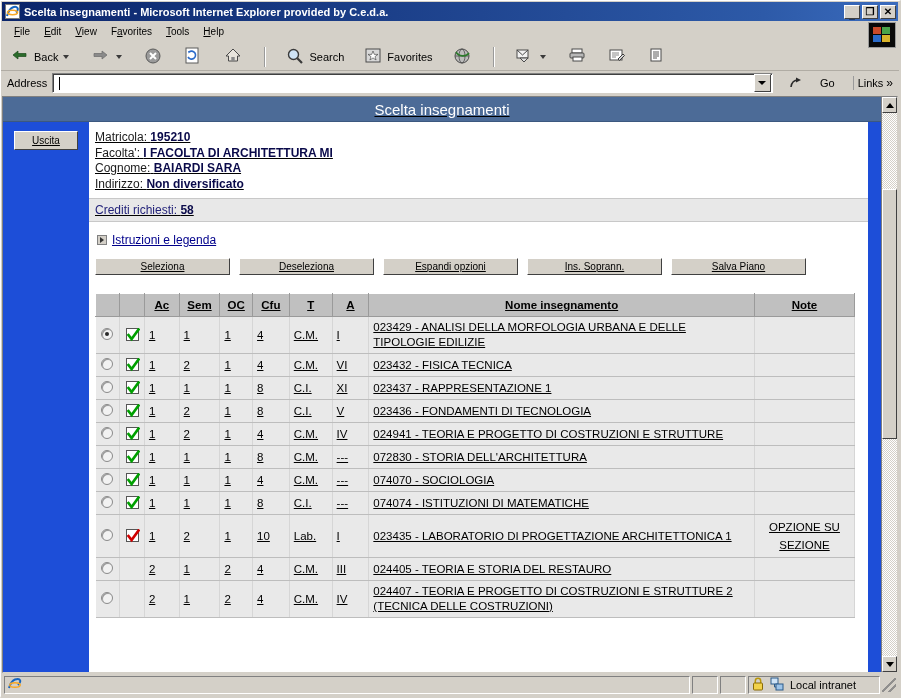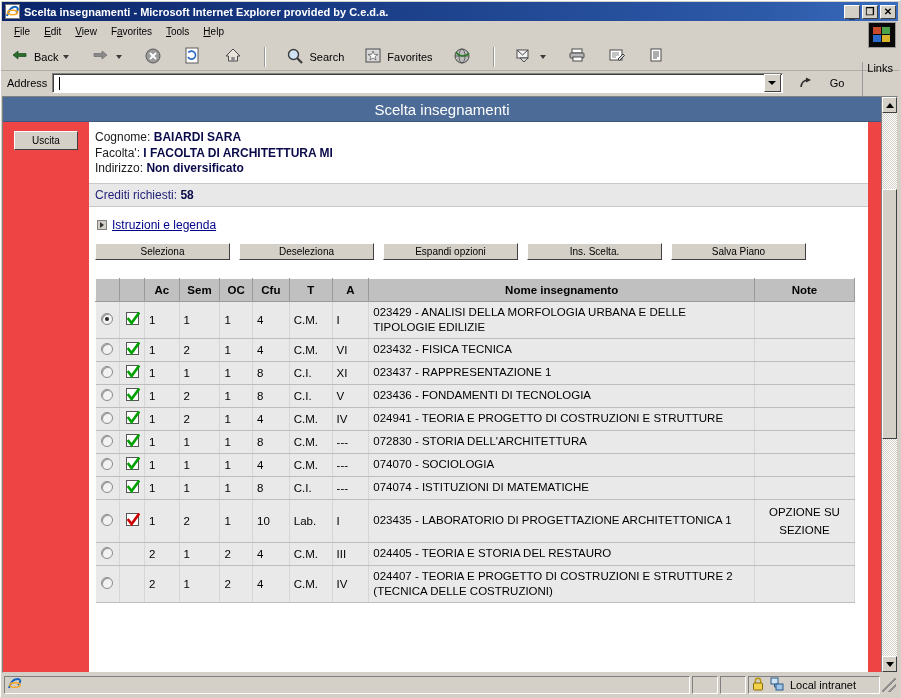--- a/index.html
+++ b/index.html
@@ -130,39 +130,40 @@
   }
   .addr-drop {
     width: 17px; height: 18px;
     background: #d4d0c8;
     border: 1px solid #ffffff;
     border-right-color: #404040; border-bottom-color: #404040;
     display: flex; align-items: center; justify-content: center;
     margin-left: -19px; z-index: 2;
   }
   .go-btn { display: flex; align-items: center; gap: 16px; font-size: 11px; padding: 0 18px; }
-  .links-btn { display: flex; align-items: center; gap: 17px; font-size: 11px; padding: 0 4px; border-left: 1px solid #9a9a9a; flex-direction: column; }
+  .links-btn { display: flex; align-items: center; gap: 3px; font-size: 11px; padding: 0 4px; border-left: 1px solid #9a9a9a; }
 
   
   .viewport {
     flex: 1 1 auto;
     background: #4c6b97;
     border: 1px solid #808080;
     border-right-color: #d4d0c8; border-bottom-color: #d4d0c8;
     box-shadow: inset 1px 1px 0 #404040;
     margin: 1px 1px 0 1px;
     display: flex;
     overflow: hidden;
     position: relative;
   }
   .page {
     flex: 1 1 auto;
-    background: #ef4444;
+    background: #1d4ed8;
     position: relative;
     overflow: hidden;
+    text-decoration: underline;
   }
   .page-header {
     height: 25px;
     background: #4c6b97;
     color: #ffffff;
     font-size: 15px;
     display: flex; align-items: center; justify-content: center;
     border-bottom: 1px solid #3c587f;
   }
   .body-row { display: flex; align-items: flex-start; }
@@ -526,28 +527,32 @@
 
       <div class="body-row">
         <div class="left-col">
           <div class="uscita-btn">Uscita</div>
         </div>
 
         <div class="content">
 
           <div class="info-block">
             <div class="info-line">
-              <span class="lbl">Cognome:</span>
-              <span class="val">BAIARDI SARA</span>
+              <span class="lbl">Matricola:</span>
+              <span class="val">195210</span>
             </div>
             <div class="info-line">
               <span class="lbl">Facolta':</span>
               <span class="val">I FACOLTA DI ARCHITETTURA MI</span>
             </div>
             <div class="info-line">
+              <span class="lbl">Cognome:</span>
+              <span class="val">BAIARDI SARA</span>
+            </div>
+            <div class="info-line">
               <span class="lbl">Indirizzo:</span>
               <span class="val">Non diversificato</span>
             </div>
           </div>
 
           <div class="credit-bar">
             <span>Crediti richiesti:</span>
             <b>58</b>
           </div>
 
@@ -555,21 +560,21 @@
             <span class="expand-box">
                 <span class="tri"></span>
               </span>
             <span class="instr-link">Istruzioni e legenda</span>
           </div>
 
           <div class="btn-row">
             <div class="act-btn">Seleziona</div>
             <div class="act-btn">Deseleziona</div>
             <div class="act-btn">Espandi opzioni</div>
-            <div class="act-btn">Ins. Scelta.</div>
+            <div class="act-btn">Ins. Soprann.</div>
             <div class="act-btn">Salva Piano</div>
           </div>
 
           <div class="tbl-wrap">
             <table class="courses">
               <thead>
                 <tr>
                   <th class="col-radio"></th>
                   <th class="col-chk"></th>
                   <th class="col-ac">Ac</th>

